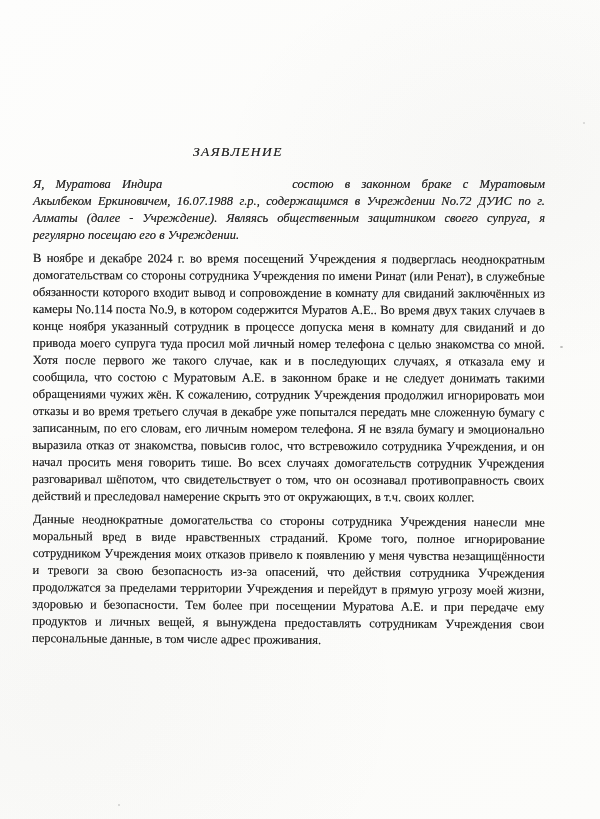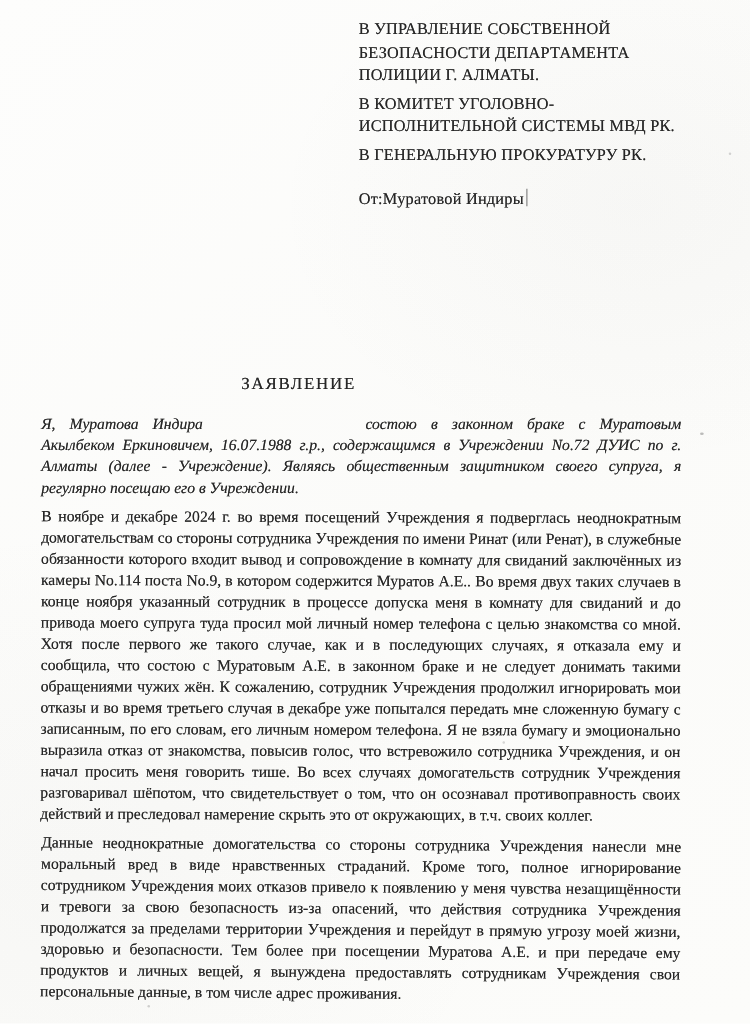--- a/index.html
+++ b/index.html
@@ -47,20 +47,21 @@
     margin-left: 2px;
     vertical-align: -2px;
   }
 
   
   .doc-title {
     margin: 129px 0 12px 160px;
     font-size: 13.5px;
     letter-spacing: 1.4px;
     line-height: 17px;
+    font-style: italic;
   }
 
   
   .para {
     width: 512px;
     font-size: 12.5px;
     line-height: 17px;
     text-align: justify;
     margin: 0;
   }
@@ -83,26 +84,20 @@
   .speck.s1 { left: 560px; top: 346px; width: 3px; height: 2px; }
   .speck.s2 { left: 583px; top: 122px; width: 2px; height: 2px; background: rgba(120,120,120,0.3); }
   .speck.s3 { left: 118px; top: 804px; width: 2px; height: 2px; background: rgba(110,110,110,0.3); }
   .speck.s4 { left: 402px; top: 593px; width: 2px; height: 2px; background: rgba(100,100,100,0.25); }
 </style>
 </head>
 <body>
 
 <div class="page">
 
-  <div class="header-block">
-    <div class="recipient">В УПРАВЛЕНИЕ СОБСТВЕННОЙ БЕЗОПАСНОСТИ ДЕПАРТАМЕНТА ПОЛИЦИИ Г. АЛМАТЫ.</div>
-    <div class="recipient">В КОМИТЕТ УГОЛОВНО-ИСПОЛНИТЕЛЬНОЙ СИСТЕМЫ МВД РК.</div>
-    <div class="recipient">В ГЕНЕРАЛЬНУЮ ПРОКУРАТУРУ РК.</div>
-    <div class="from-line"><span>От:Муратовой Индиры</span><span class="caret"></span></div>
-  </div>
 
   <div class="content">
     <div class="doc-title">ЗАЯВЛЕНИЕ</div>
 
     <p class="para p1"><span>Я, Муратова Индира</span><span class="gap-spacer"></span><span>состою в законном браке с Муратовым Акылбеком Еркиновичем, 16.07.1988 г.р., содержащимся в Учреждении No.72 ДУИС по г. Алматы (далее - Учреждение). Являясь общественным защитником своего супруга, я регулярно посещаю его в Учреждении.</span></p>
 
     <p class="para p2">В ноябре и декабре 2024 г. во время посещений Учреждения я подверглась неоднократным домогательствам со стороны сотрудника Учреждения по имени Ринат (или Ренат), в служебные обязанности которого входит вывод и сопровождение в комнату для свиданий заключённых из камеры No.114 поста No.9, в котором содержится Муратов А.Е.. Во время двух таких случаев в конце ноября указанный сотрудник в процессе допуска меня в комнату для свиданий и до привода моего супруга туда просил мой личный номер телефона с целью знакомства со мной. Хотя после первого же такого случае, как и в последующих случаях, я отказала ему и сообщила, что состою с Муратовым А.Е. в законном браке и не следует донимать такими обращениями чужих жён. К сожалению, сотрудник Учреждения продолжил игнорировать мои отказы и во время третьего случая в декабре уже попытался передать мне сложенную бумагу с записанным, по его словам, его личным номером телефона. Я не взяла бумагу и эмоционально выразила отказ от знакомства, повысив голос, что встревожило сотрудника Учреждения, и он начал просить меня говорить тише. Во всех случаях домогательств сотрудник Учреждения разговаривал шёпотом, что свидетельствует о том, что он осознавал противоправность своих действий и преследовал намерение скрыть это от окружающих, в т.ч. своих коллег.</p>
 
     <p class="para p3">Данные неоднократные домогательства со стороны сотрудника Учреждения нанесли мне моральный вред в виде нравственных страданий. Кроме того, полное игнорирование сотрудником Учреждения моих отказов привело к появлению у меня чувства незащищённости и тревоги за свою безопасность из-за опасений, что действия сотрудника Учреждения продолжатся за пределами территории Учреждения и перейдут в прямую угрозу моей жизни, здоровью и безопасности. Тем более при посещении Муратова А.Е. и при передаче ему продуктов и личных вещей, я вынуждена предоставлять сотрудникам Учреждения свои персональные данные, в том числе адрес проживания.</p>
   </div>

